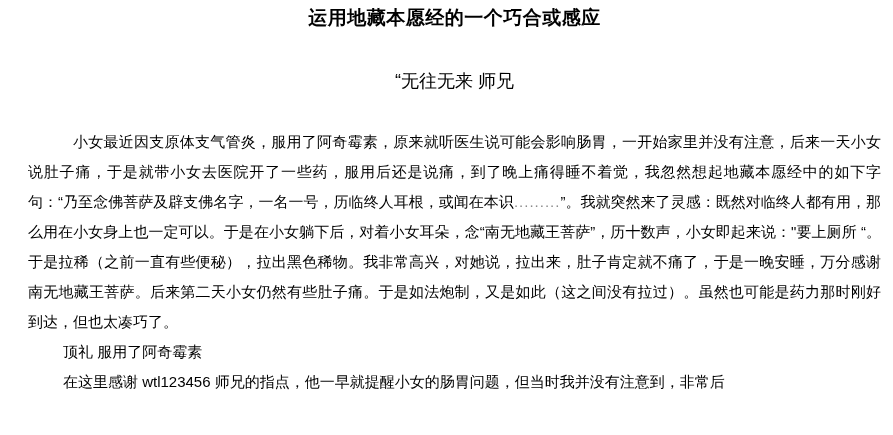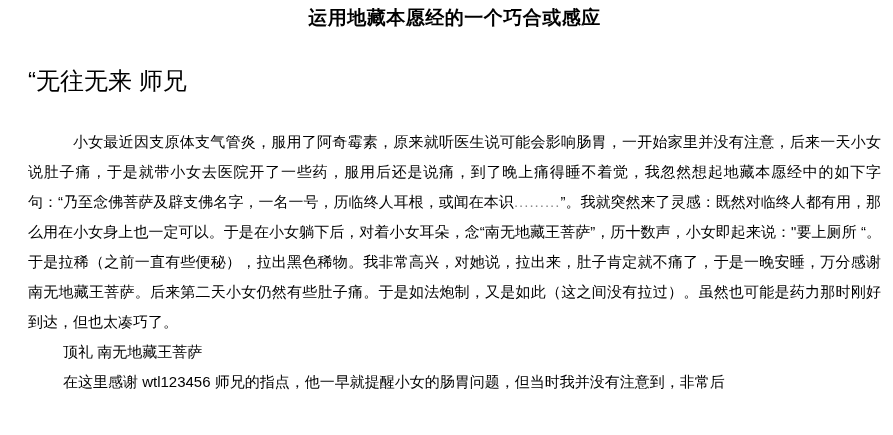--- a/index.html
+++ b/index.html
@@ -19,24 +19,24 @@
   .title {
     margin: 5px 12px 0 28px;
     font-size: 19px;
     line-height: 26px;
     font-weight: bold;
     text-align: center;
     letter-spacing: 0.5px;
   }
   .subtitle {
     margin: 37px 12px 0 28px;
-    font-size: 24px;
+    font-size: 18px;
     line-height: 26px;
     font-weight: normal;
-    text-align: left;
+    text-align: center;
   }
   .body-text {
     margin: 33px 12px 0 28px;
     font-size: 15px;
     line-height: 30px;
   }
   .para {
     margin: 0;
     padding: 0;
   }
@@ -59,19 +59,19 @@
 <div class="page">
 
   <h1 class="title">运用地藏本愿经的一个巧合或感应</h1>
 
   <div class="subtitle">“无往无来 师兄</div>
 
   <div class="body-text">
 
     <p class="para para1"><span>小女最近因支原体支气管炎，服用了阿奇霉素，原来就听医生说可能会影响肠胃，一开始家里并没有注意，后来一天小女说肚子痛，于是就带小女去医院开了一些药，服用后还是说痛，到了晚上痛得睡不着觉，我忽然想起地藏本愿经中的如下字句：“乃至念佛菩萨及辟支佛名字，一名一号，历临终人耳根，或闻在本识</span><span class="dots">.........</span><span>”。我就突然来了灵感：既然对临终人都有用，那么用在小女身上也一定可以。于是在小女躺下后，对着小女耳朵，念“南无地藏王菩萨”，历十数声，小女即起来说："要上厕所 “。于是拉稀（之前一直有些便秘），拉出黑色稀物。我非常高兴，对她说，拉出来，肚子肯定就不痛了，于是一晚安睡，万分感谢南无地藏王菩萨。后来第二天小女仍然有些肚子痛。于是如法炮制，又是如此（这之间没有拉过）。虽然也可能是药力那时刚好到达，但也太凑巧了。</span></p>
 
-    <p class="para para2">顶礼 南无地藏王菩萨</p>
+    <p class="para para2">顶礼 服用了阿奇霉素</p>
 
     <p class="para para3">在这里感谢 wtl123456 师兄的指点，他一早就提醒小女的肠胃问题，但当时我并没有注意到，非常后</p>
 
   </div>
 
 </div>
 
 </body></html>

